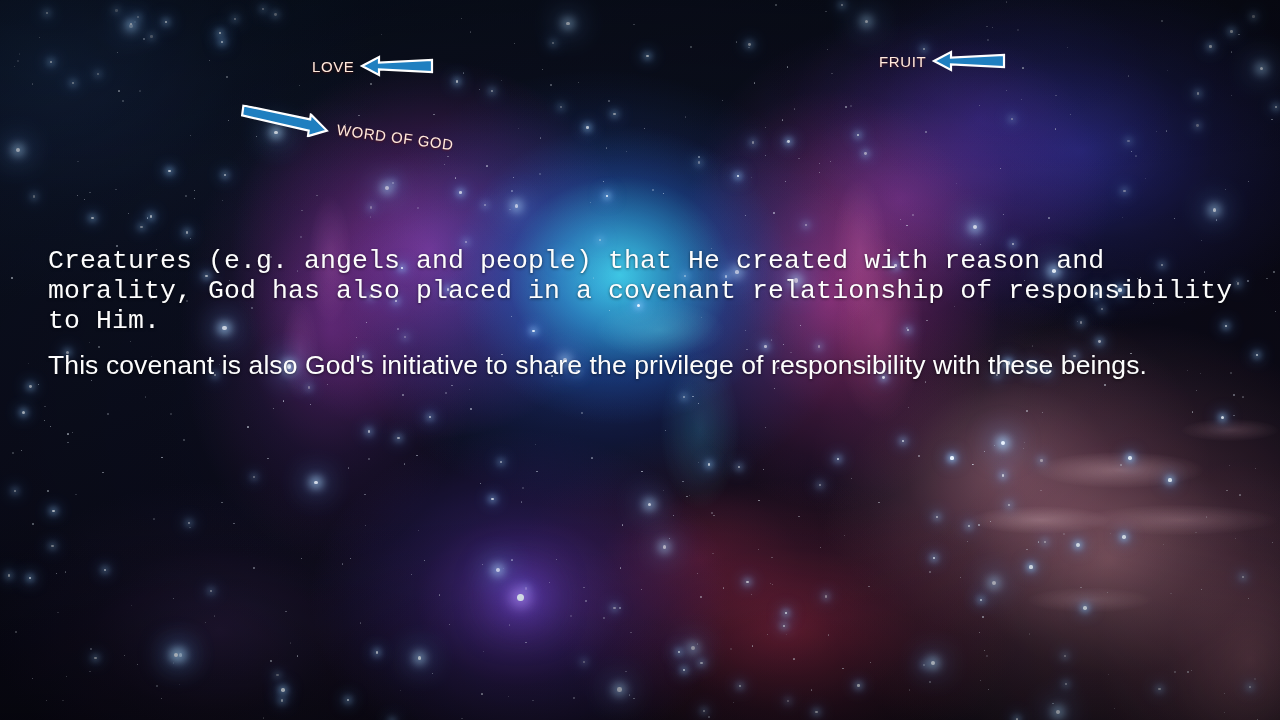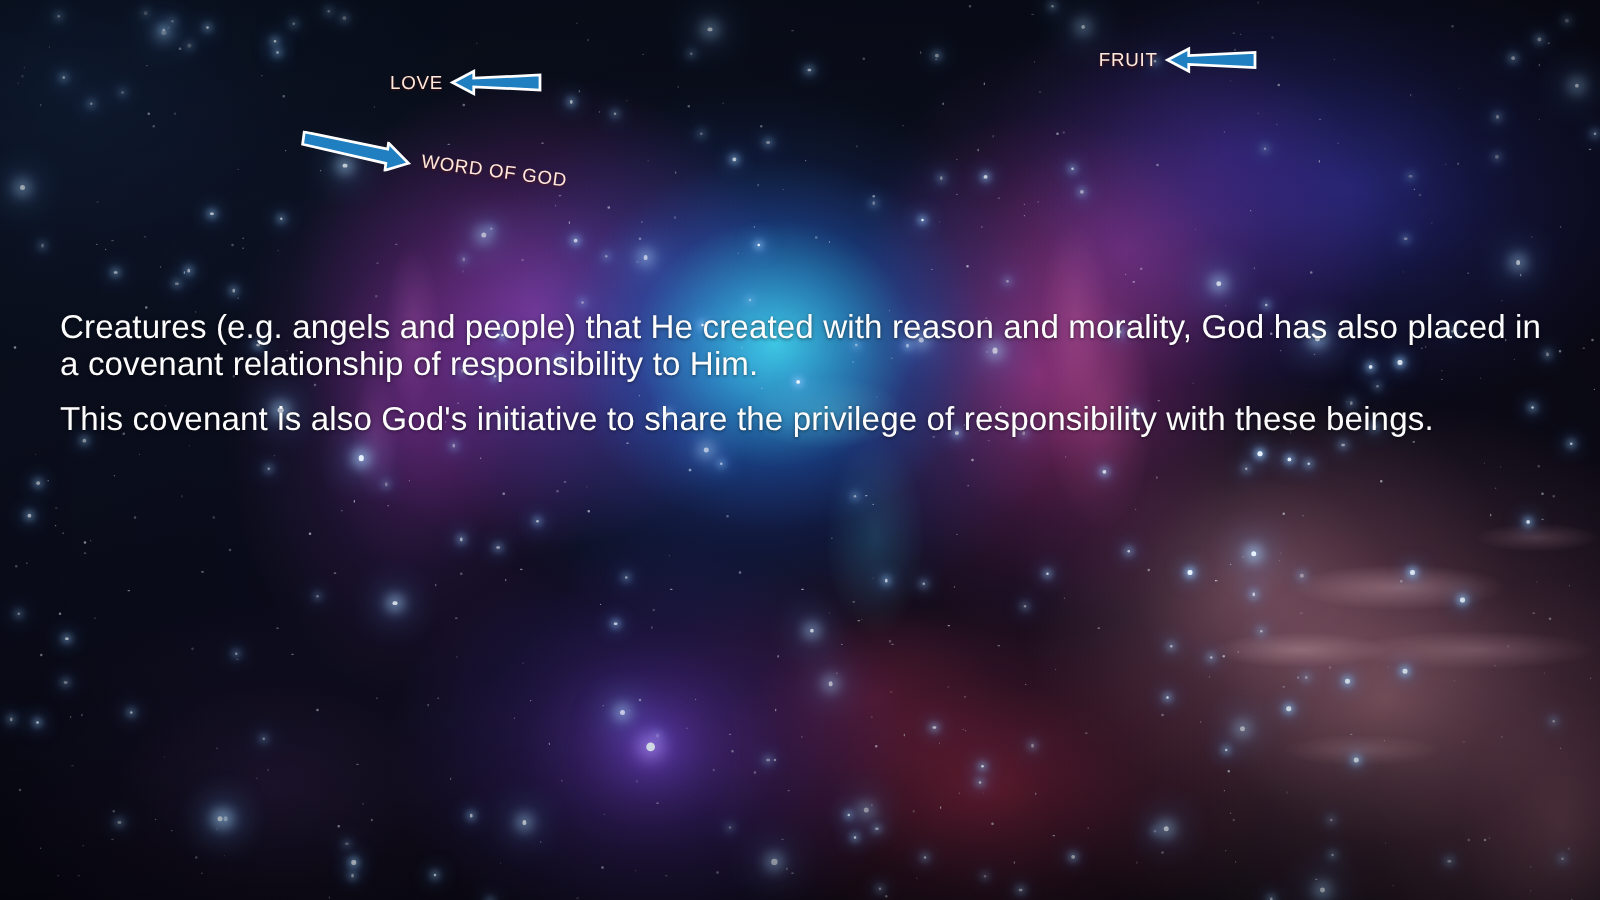--- a/index.html
+++ b/index.html
@@ -133,40 +133,40 @@
     color:#ffe9dc;
     font-size:15px;
     letter-spacing:.6px;
     white-space:nowrap;
   }
 
   
   .arrow-svg { display:block; }
 
   #cap-love   { left:312px; top:55px;  }
-  #cap-fruit  { left:879px; top:37px;  }
+  #cap-fruit  { left:879px; top:50px;  }
   #cap-word   { left:239px; top:104px; transform:rotate(7.5deg); transform-origin:left center; }
   #cap-word .ring-cap-text { margin-left:2px; }
 
   .ring-cap-text { text-shadow:0 1px 2px rgba(120,20,0,0.5); }
 
   
   #body-text {
     position:absolute;
     left:48px; top:214px;
     width:1192px;
     color:#fdfdfd;
     font-size:26.5px;
     line-height:1.135;
     letter-spacing:.1px;
     text-shadow:0 1px 3px rgba(0,0,0,0.55);
   }
   #body-text p { font-weight:300; }
   .p-gap-sm { margin-top:16px; }
-  .p-gap-lg { margin-top:32px; }
+  .p-gap-lg { margin-top:32px;font-family:Liberation Mono, monospace; }
   .p-gap-md { margin-top:14px; }
 </style>
 </head>
 <body>
 
 <div id="slide">
 
   <div class="bg-layer" id="bg-base"></div>
   <div class="bg-layer" id="bg-clouds"></div>
   <div class="bg-layer" id="bg-wisps"></div>

